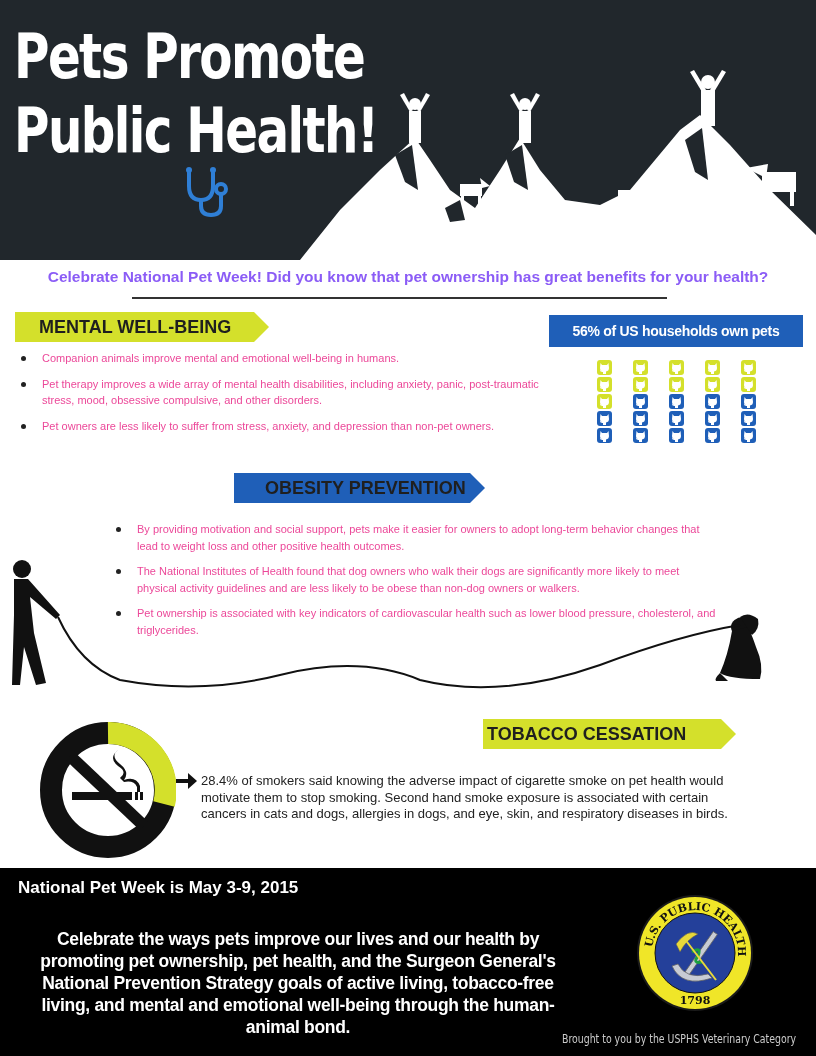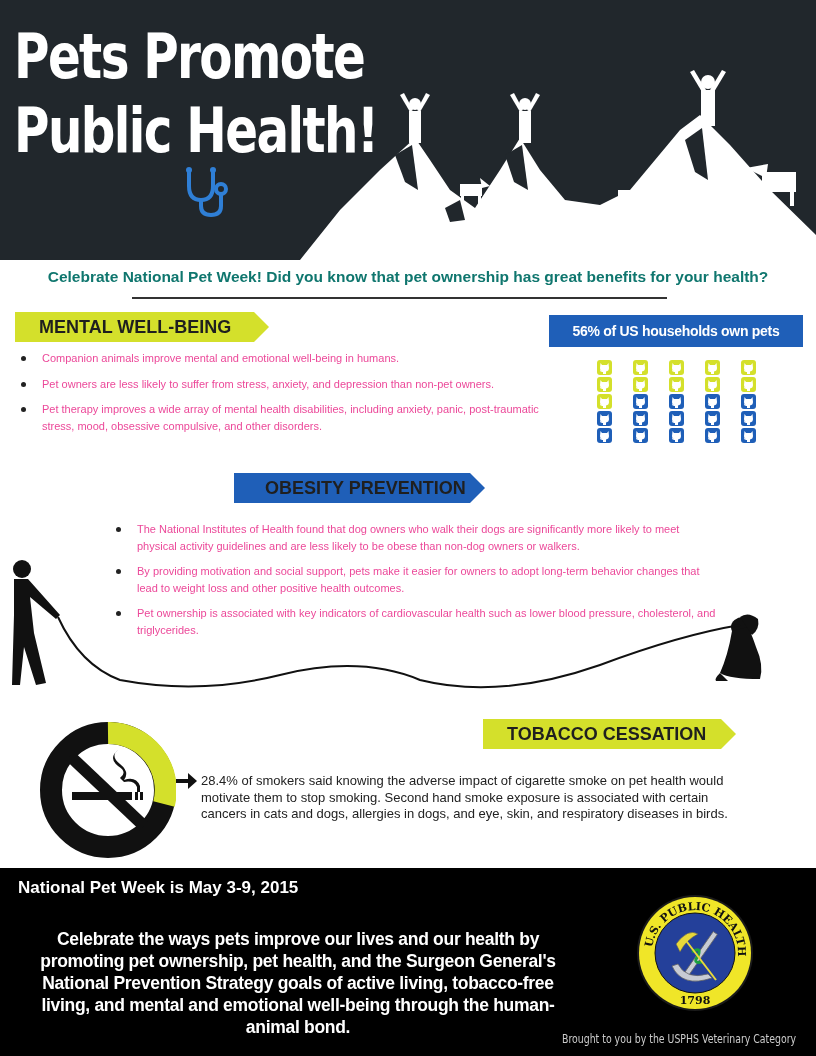--- a/index.html
+++ b/index.html
@@ -6,21 +6,21 @@
   html, body { width: 816px; height: 1056px; background: #ffffff; overflow: hidden; }
   body { position: relative; font-family: "Liberation Sans", sans-serif; color: #222; }
 
   
   .hero { position: absolute; left: 0; top: 0; width: 816px; height: 260px; background: #21272c; overflow: hidden; }
   .hero-title { position: absolute; left: 14px; top: 20px; color: #fff; font-family: "DejaVu Sans", sans-serif; font-weight: bold; font-size: 62px; line-height: 74px; letter-spacing: -2px; transform: scaleX(0.78); transform-origin: left top; }
   .stetho { position: absolute; left: 183px; top: 166px; width: 50px; height: 52px; }
   .mountains { position: absolute; left: 300px; top: 60px; width: 516px; height: 200px; }
 
   
-  .intro { position: absolute; left: 0; top: 268px; width: 816px; text-align: center; font-size: 15.5px; font-weight: bold; color: #0f766e; }
+  .intro { position: absolute; left: 0; top: 268px; width: 816px; text-align: center; font-size: 15.5px; font-weight: bold; color: #8b5cf6; }
   .intro-rule { position: absolute; left: 132px; top: 297px; width: 535px; height: 1.5px; background: #333; }
 
   
   .banner { position: absolute; height: 30px; display: flex; align-items: center; font-weight: bold; font-size: 18px; color: #1f1f1f; }
   .banner::after { content: ""; position: absolute; right: -15px; top: 0; border-top: 15px solid transparent; border-bottom: 15px solid transparent; border-left: 15px solid var(--bc); }
   .banner.yellow { background: #d4e02b; --bc: #d4e02b; }
   .banner.blue { background: #1f5fb8; --bc: #1f5fb8; }
   .banner span { display: block; }
 
   
@@ -118,22 +118,22 @@
 </div>
 
 <div class="intro">Celebrate National Pet Week! Did you know that pet ownership has great benefits for your health?</div>
 <div class="intro-rule"></div>
 
 <div class="banner yellow" style="left:15px; top:312px; width:239px; padding-left:24px;">
   <span>MENTAL WELL-BEING</span>
 </div>
 <ul class="bullets" style="left:15px; top:350px; width:545px;">
   <li>Companion animals improve mental and emotional well-being in humans.</li>
+  <li>Pet therapy improves a wide array of mental health disabilities, including anxiety, panic, post-traumatic stress, mood, obsessive compulsive, and other disorders.</li>
   <li>Pet owners are less likely to suffer from stress, anxiety, and depression than non-pet owners.</li>
-  <li>Pet therapy improves a wide array of mental health disabilities, including anxiety, panic, post-traumatic stress, mood, obsessive compulsive, and other disorders.</li>
 </ul>
 
 <div class="stat-box">56% of US households own pets</div>
 <div class="pet-grid" id="pet-grid">
     <svg viewBox="0 0 15 15" class="pet-icon">
       <rect x="0" y="0" width="15" height="15" rx="3" fill="#d4e02b"></rect>
       <path d="M3.5 3 L5 5 L10 5 L11.5 3 L12 8 Q12 11 9 11.5 L9 14 L6 14 L6 11.5 Q3 11 3 8 Z" fill="#fff"></path>
       <path d="M3 10.5 Q5 12 6 11.5" stroke="#fff" stroke-width="1" fill="none"></path>
     </svg>
     <svg viewBox="0 0 15 15" class="pet-icon">
@@ -269,26 +269,26 @@
     <g>
       <ellipse cx="743" cy="72" rx="12" ry="10"></ellipse>
       <path d="M732 76 Q728 100 720 118 Q730 124 760 124 Q764 110 756 92 Q752 80 748 72 Z"></path>
       <path d="M740 62 Q748 56 758 64 Q760 74 752 80 Z"></path>
       <path d="M720 118 Q714 124 716 126 L728 126 Z"></path>
     </g>
   </g>
   <path d="M58 62 Q80 110 120 125 Q200 140 280 120 Q360 100 420 125 Q500 145 600 110 Q680 80 740 70" fill="none" stroke="#111" stroke-width="2"></path>
 </svg>
 <ul class="bullets" style="left:110px; top:521px; width:610px;">
+  <li>By providing motivation and social support, pets make it easier for owners to adopt long-term behavior changes that lead to weight loss and other positive health outcomes.</li>
   <li>The National Institutes of Health found that dog owners who walk their dogs are significantly more likely to meet physical activity guidelines and are less likely to be obese than non-dog owners or walkers.</li>
-  <li>By providing motivation and social support, pets make it easier for owners to adopt long-term behavior changes that lead to weight loss and other positive health outcomes.</li>
   <li>Pet ownership is associated with key indicators of cardiovascular health such as lower blood pressure, cholesterol, and triglycerides.</li>
 </ul>
 
-<div class="banner yellow" style="left:483px; top:719px; width:238px; padding-left:24px;">
+<div class="banner yellow" style="left:483px; top:719px; width:238px; padding-left:4px;">
   <span>TOBACCO CESSATION</span>
 </div>
 <svg class="nosmoke" viewBox="0 0 136 136">
   <circle cx="68" cy="68" r="57" fill="none" stroke="#111" stroke-width="22"></circle>
 
   <path d="M68 11 A57 57 0 0 1 124 82" fill="none" stroke="#d4e02b" stroke-width="22"></path>
   <g fill="#111">
     <rect x="32" y="70" width="60" height="8"></rect>
     <rect x="95" y="70" width="3" height="8"></rect>
     <rect x="100" y="70" width="3" height="8"></rect>

